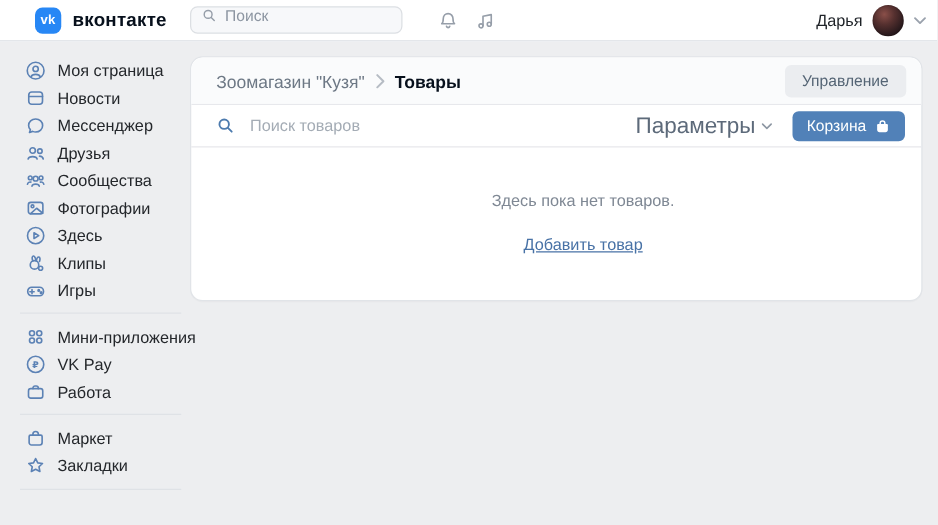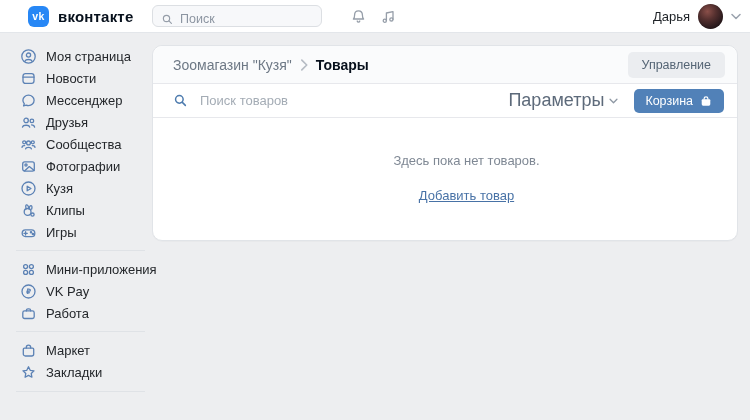--- a/index.html
+++ b/index.html
@@ -22,21 +22,21 @@
   .logo-wrap { display:flex; align-items:center; gap:9px; margin-left:28px; cursor:pointer; }
   .logo-badge {
     width:21px; height:21px; border-radius:6px; background:#2787f5;
     color:#fff; font-weight:bold; font-size:10.5px;
     display:flex; align-items:center; justify-content:center; letter-spacing:.3px;
   }
   .logo-text { font-size:15px; font-weight:700; color:#07101c; letter-spacing:.2px; }
   .top-search {
     position:absolute; left:152px; top:5px; width:170px; height:22px;
     background:#f7f8fa; border:1px solid #dcdfe3; border-radius:6px;
-    display:flex; align-items:flex-end; padding:0 8px; gap:6px;
+    display:flex; align-items:flex-start; padding:0 8px; gap:6px;
   }
   .top-search input {
     border:none; outline:none; background:transparent; flex:1;
     font-size:12.5px; color:#333; font-family:inherit; min-width:0;
   }
   .top-search input::placeholder { color:#8c95a1; }
   .top-icon { color:#969ea9; display:flex; align-items:center; justify-content:center; cursor:pointer; }
   .bell-pos { position:absolute; left:350px; top:8px; }
   .music-pos { position:absolute; left:380px; top:8px; }
   .user-cluster {
@@ -225,21 +225,21 @@
     </div>
 
 
     <div class="side-item">
       <span class="side-icon">
         <svg width="17" height="17" viewBox="0 0 17 17" fill="none" stroke="currentColor" stroke-width="1.3" stroke-linecap="round" stroke-linejoin="round">
             <circle cx="8.5" cy="8.5" r="6.5"></circle>
             <path d="M7.2 6.2 L11 8.5 L7.2 10.8 Z"></path>
           </svg>
       </span>
-      <span class="side-label">Кузя</span>
+      <span class="side-label">Здесь</span>
     </div>
 
     <div class="side-item">
       <span class="side-icon">
         <svg width="17" height="17" viewBox="0 0 17 17" fill="none" stroke="currentColor" stroke-width="1.3" stroke-linecap="round" stroke-linejoin="round">
             <circle cx="7.6" cy="9.9" r="3.4"></circle>
             <circle cx="12.5" cy="12.6" r="1.6"></circle>
             <path d="M6.3 6.7 C5.4 5 5.6 3.3 6.4 2.9 C7.2 2.5 8.2 3.7 8.6 5.6"></path>
             <path d="M9 6.8 C9.3 4.9 10.2 3.5 11.1 3.6 C12 3.7 12.3 5.3 11.6 7.2"></path>
           </svg>

